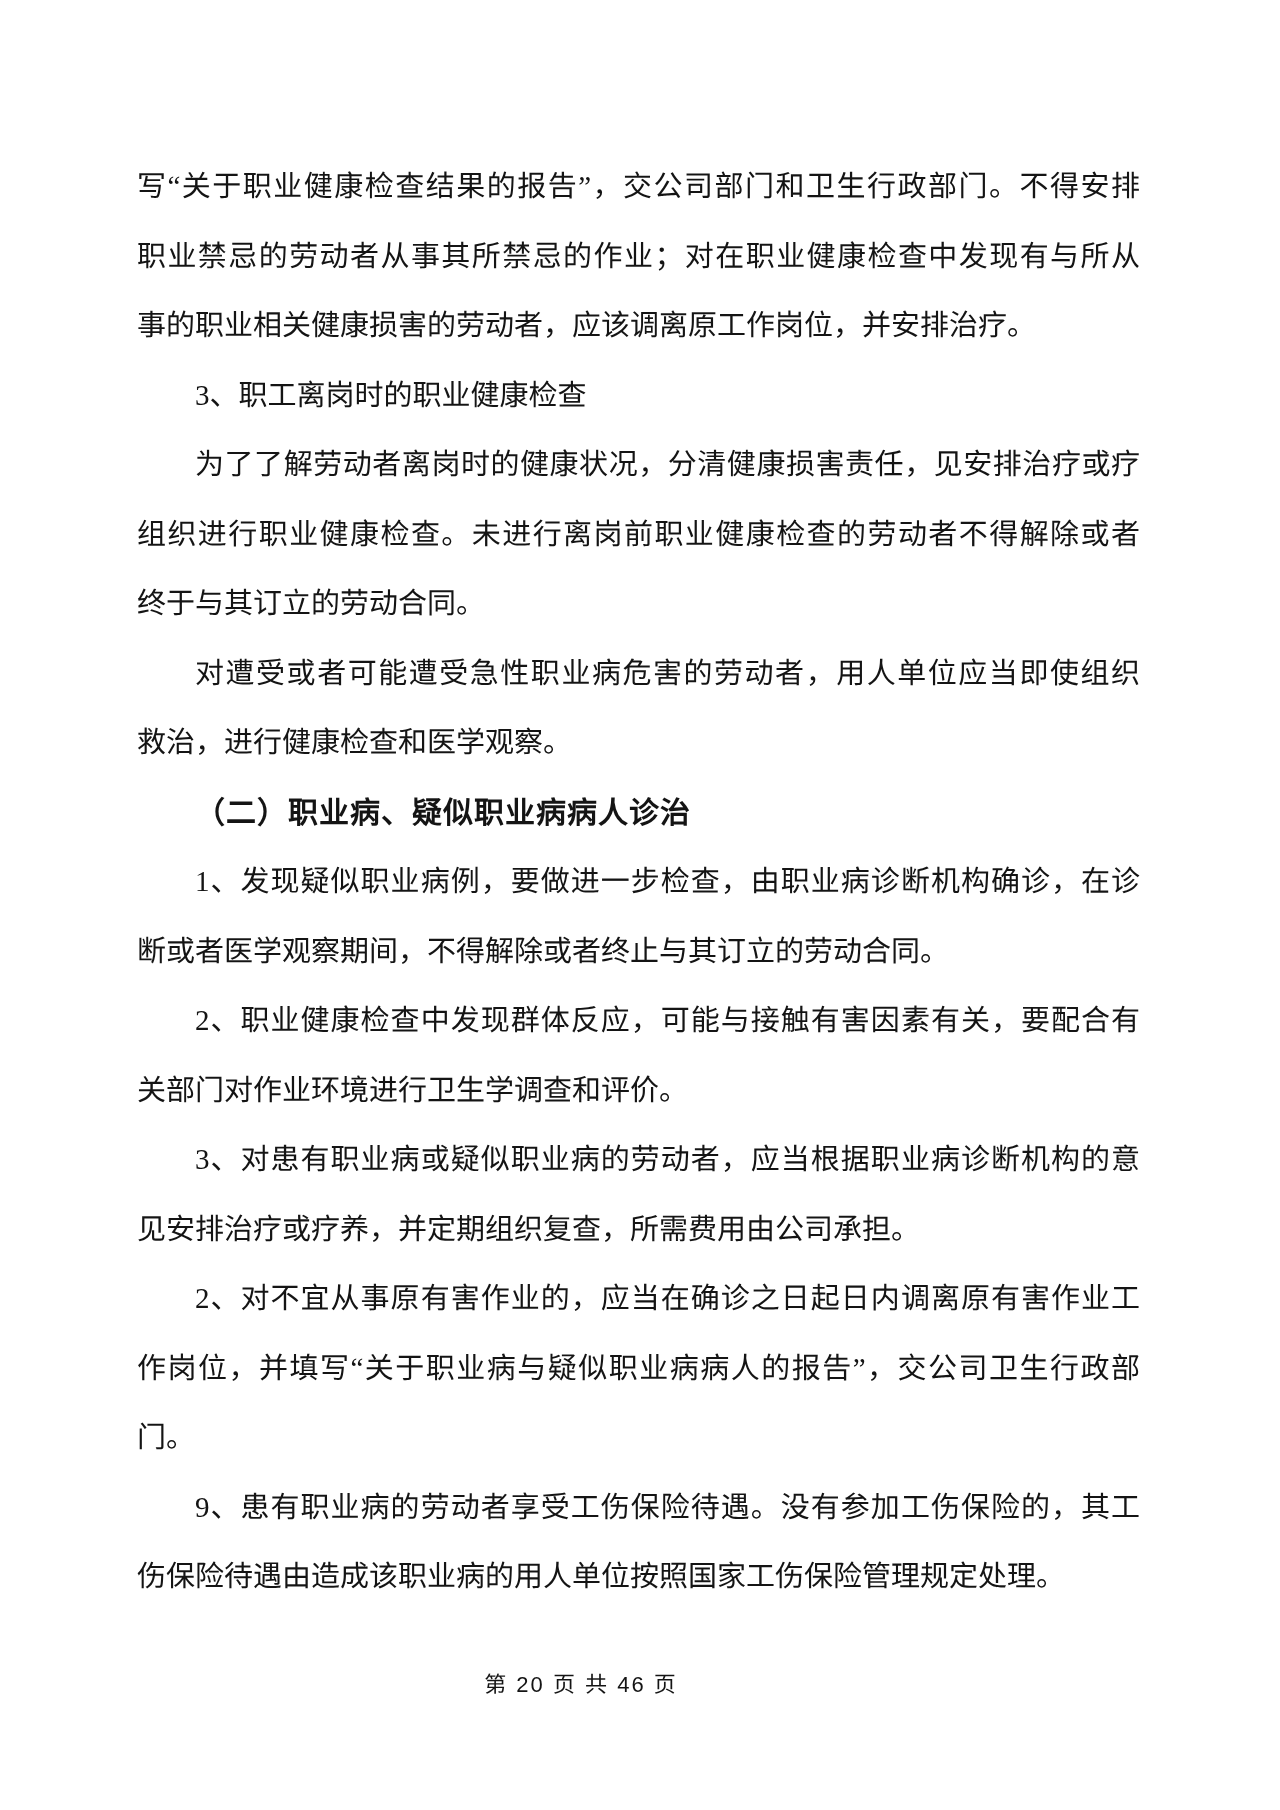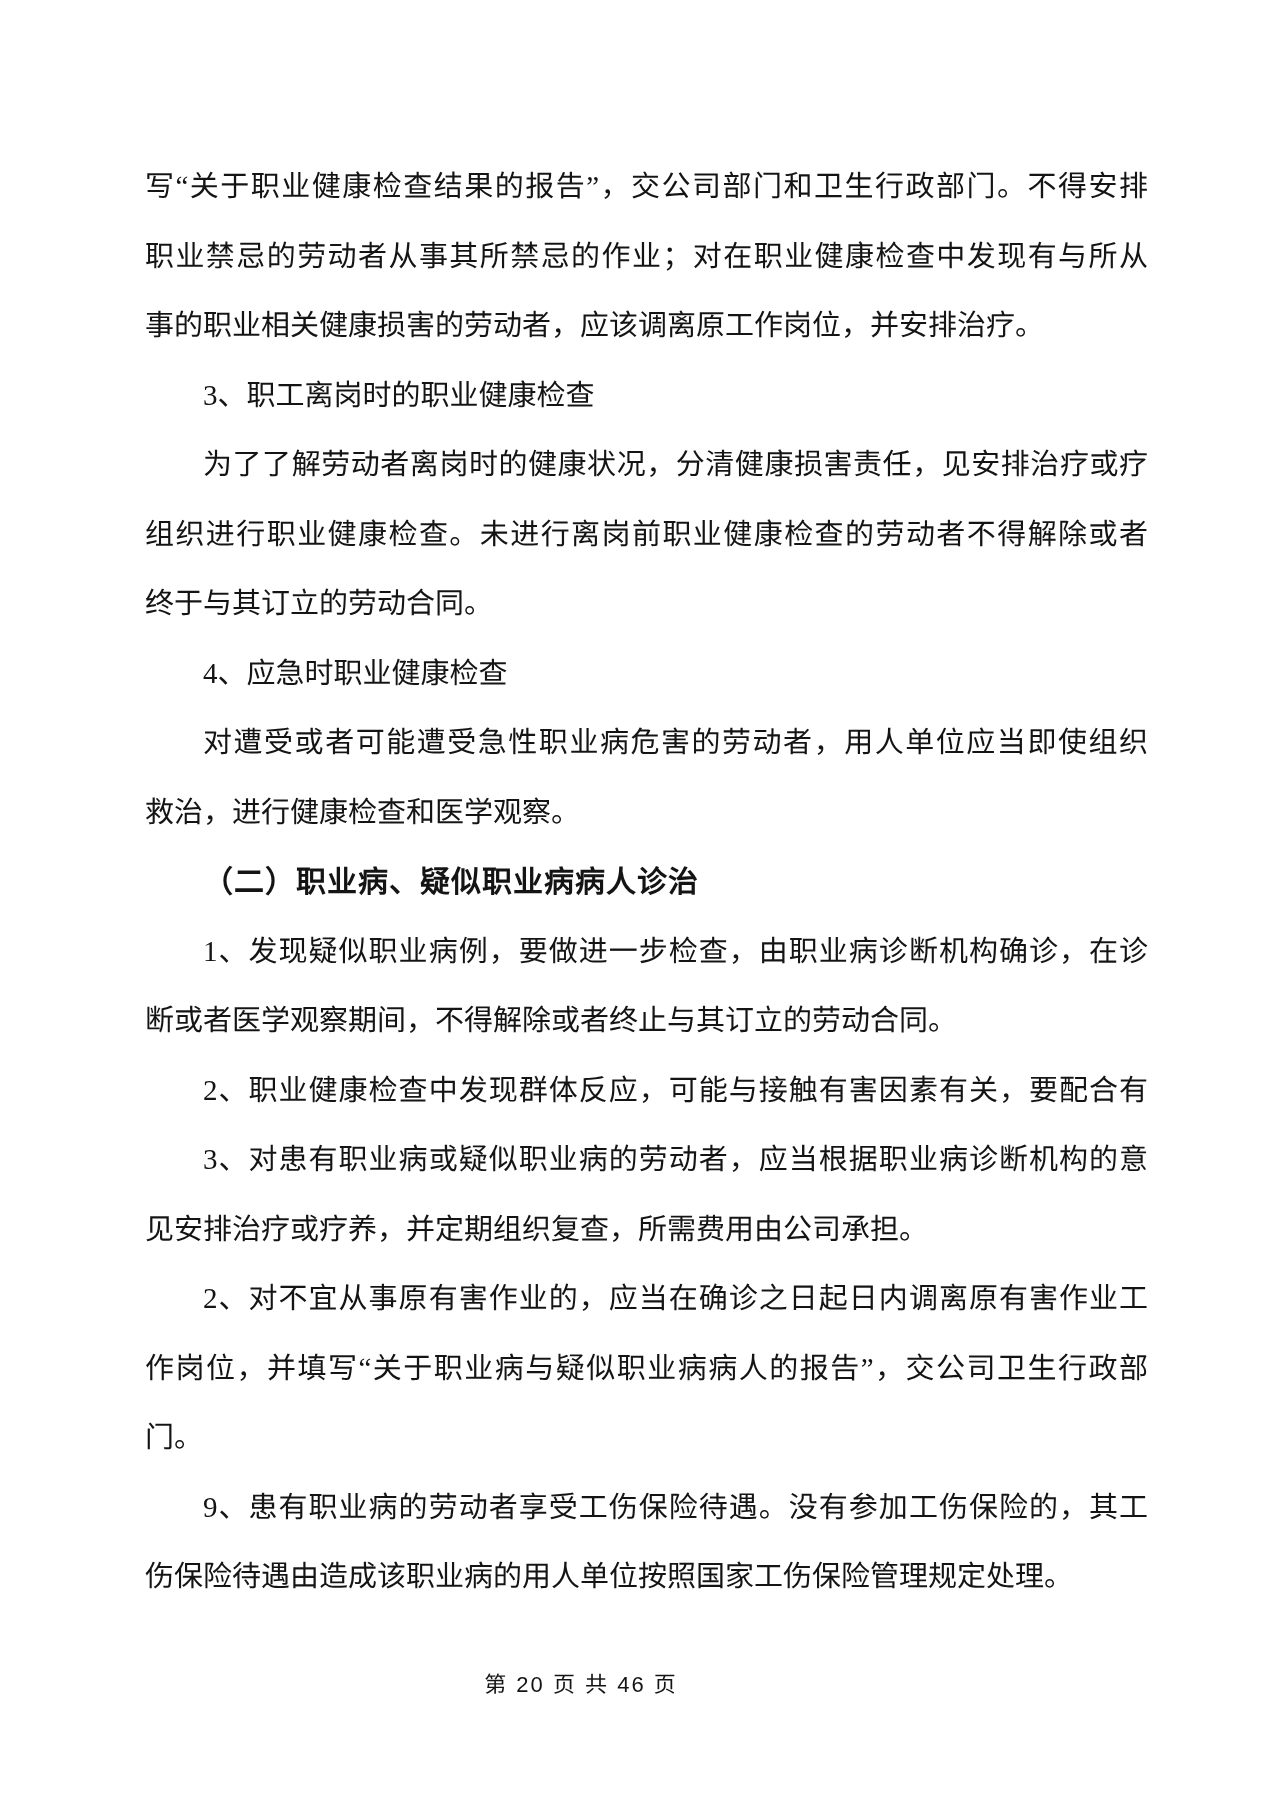--- a/index.html
+++ b/index.html
@@ -11,21 +11,20 @@
     background: #ffffff;
     overflow: hidden;
     font-family: "Liberation Serif", "DejaVu Serif", serif;
     color: #141414;
   }
   .body-text {
     position: absolute;
     left: 137px;
     top: 152px;
     width: 1003px;
-    margin-left: 8px;
   }
   .line {
     font-size: 29px;
     line-height: 69.5px;
     height: 69.5px;
     text-align: left;
     white-space: normal;
     overflow: hidden;
     color: #141414;
   }
@@ -64,27 +63,27 @@
 
 <div class="page">
   <main class="body-text" id="body-text">
       <div class="line fill">写“关于职业健康检查结果的报告”，交公司部门和卫生行政部门。不得安排</div>
       <div class="line fill">职业禁忌的劳动者从事其所禁忌的作业；对在职业健康检查中发现有与所从</div>
       <div class="line">事的职业相关健康损害的劳动者，应该调离原工作岗位，并安排治疗。</div>
       <div class="line indent">3、职工离岗时的职业健康检查</div>
       <div class="line indent fill">为了了解劳动者离岗时的健康状况，分清健康损害责任，见安排治疗或疗养</div>
       <div class="line fill">组织进行职业健康检查。未进行离岗前职业健康检查的劳动者不得解除或者</div>
       <div class="line">终于与其订立的劳动合同。</div>
-      <div class="line indent">4、应急时职业健康检查</div>
       <div class="line indent fill">对遭受或者可能遭受急性职业病危害的劳动者，用人单位应当即使组织</div>
       <div class="line">救治，进行健康检查和医学观察。</div>
       <div class="line indent bold">（二）职业病、疑似职业病病人诊治</div>
       <div class="line indent fill">1、发现疑似职业病例，要做进一步检查，由职业病诊断机构确诊，在诊</div>
       <div class="line">断或者医学观察期间，不得解除或者终止与其订立的劳动合同。</div>
       <div class="line indent fill">2、职业健康检查中发现群体反应，可能与接触有害因素有关，要配合有</div>
+      <div class="line">关部门对作业环境进行卫生学调查和评价。</div>
       <div class="line indent fill">3、对患有职业病或疑似职业病的劳动者，应当根据职业病诊断机构的意</div>
       <div class="line">见安排治疗或疗养，并定期组织复查，所需费用由公司承担。</div>
       <div class="line indent fill">2、对不宜从事原有害作业的，应当在确诊之日起日内调离原有害作业工</div>
       <div class="line fill">作岗位，并填写“关于职业病与疑似职业病病人的报告”，交公司卫生行政部</div>
       <div class="line">门。</div>
       <div class="line indent fill">9、患有职业病的劳动者享受工伤保险待遇。没有参加工伤保险的，其工</div>
       <div class="line">伤保险待遇由造成该职业病的用人单位按照国家工伤保险管理规定处理。</div>
     </main>
   <footer class="page-footer">
     <span class="footer-text">第 20 页 共 46 页</span>

